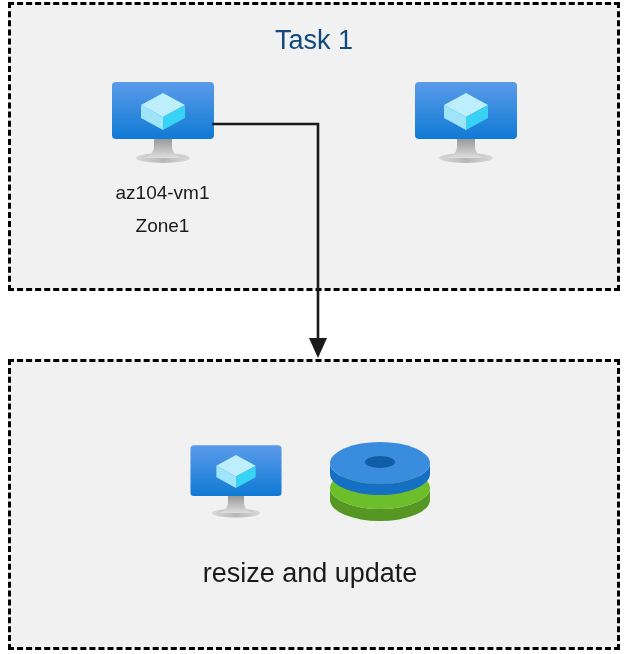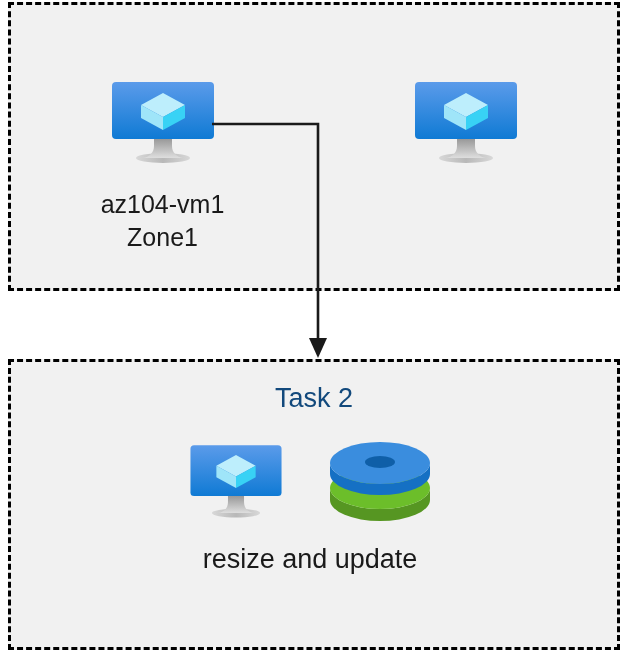--- a/index.html
+++ b/index.html
@@ -58,30 +58,30 @@
   
   .node {
     position: absolute;
     text-align: center;
   }
   #node-vm1 { left: 45px;  top: 78px;  width: 235px; }
   #node-vm2 { left: 348px; top: 78px;  width: 235px; }
   #node-task2-assets { left: 130px; top: 440px; width: 360px; }
 
   .node-label {
-    font-size: 25px;
+    font-size: 19px;
     line-height: 33px;
     color: #1a1a1a;
     white-space: pre-line;
-    margin-top: 20px;
+    margin-top: 8px;
   }
   #task2-label {
     font-size: 27px;
     line-height: 34px;
-    margin-top: 16px;
+    margin-top: 30px;
   }
 
   
   .vm-icon {
     display: inline-block;
     vertical-align: top;
   }
   .disk-icon {
     display: inline-block;
     vertical-align: top;
@@ -101,20 +101,21 @@
     height: 654px;
     pointer-events: none;
   }
 </style>
 </head>
 <body>
 
 <div class="diagram">
 
   <div class="task-box" id="task1-box"></div>
+  <div class="task-title" id="task1-title">Task 1</div>
 
   <div class="node" id="node-vm1">
     <span class="vm-icon">
       <svg width="112" height="86" viewBox="0 0 112 86" xmlns="http://www.w3.org/2000/svg">
         <defs>
           <linearGradient id="vmScreen1" x1="0" y1="0" x2="0" y2="1">
             <stop offset="0%" stop-color="#5b9bea"></stop>
             <stop offset="100%" stop-color="#0f7ad4"></stop>
           </linearGradient>
           <linearGradient id="vmStand1" x1="0" y1="0" x2="0" y2="1">
@@ -169,21 +170,20 @@
         <g>
           <polygon points="56,15 78,27 56,39 34,27" fill="#bdeefc"></polygon>
           <polygon points="34,27 56,39 56,52 34,40" fill="#9fe5f9"></polygon>
           <polygon points="78,27 78,40 56,52 56,39" fill="#38d2f5"></polygon>
         </g>
       </svg>
     </span>
   </div>
 
   <div class="task-box" id="task2-box"></div>
-  <div class="task-title" id="task2-title">Task 2</div>
 
   <div class="node" id="node-task2-assets">
     <div class="assets-row">
       <span class="vm-icon">
         <svg width="100" height="80" viewBox="0 0 112 86" xmlns="http://www.w3.org/2000/svg">
           <defs>
             <linearGradient id="vmScreen3" x1="0" y1="0" x2="0" y2="1">
               <stop offset="0%" stop-color="#5b9bea"></stop>
               <stop offset="100%" stop-color="#0f7ad4"></stop>
             </linearGradient>

